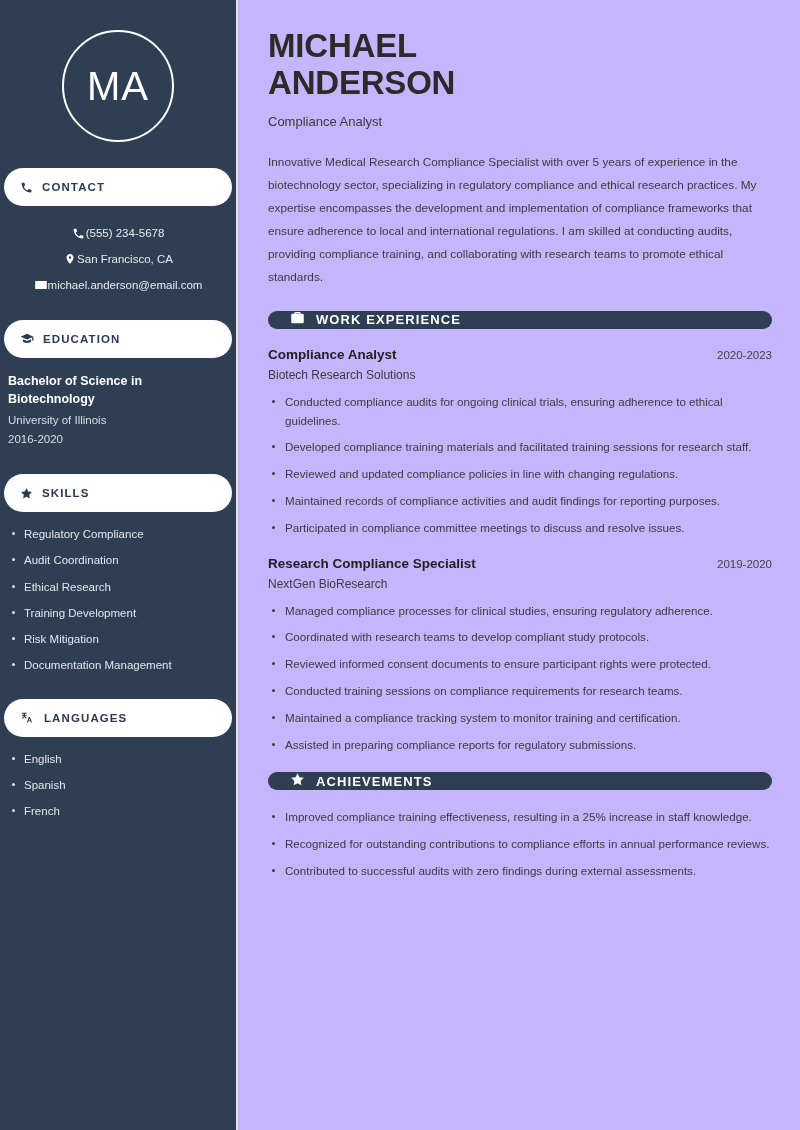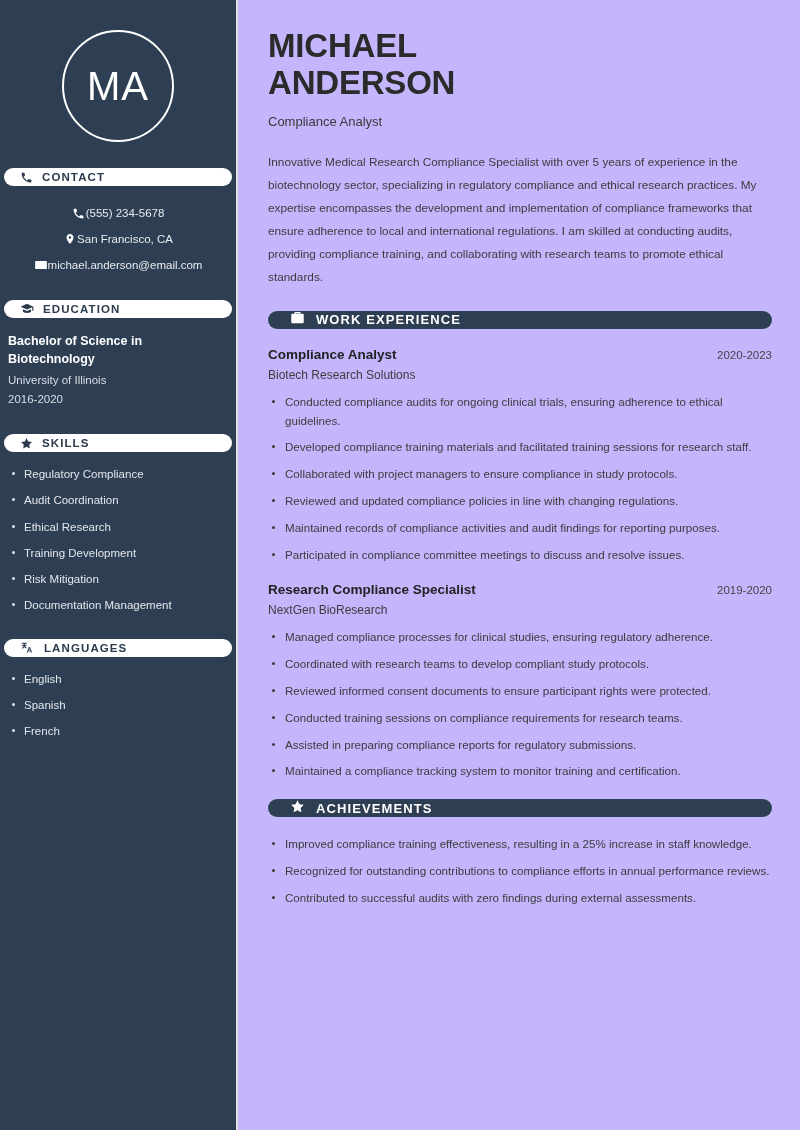--- a/index.html
+++ b/index.html
@@ -51,21 +51,21 @@
     font-size: 40px;
     font-weight: 400;
     letter-spacing: 1px;
     color: #ffffff;
   }
 
   .pill {
     background: #ffffff;
     color: #2b3a4d;
     border-radius: 999px;
-    height: 18px;
+    height: 38px;
     display: flex;
     align-items: center;
     gap: 9px;
     padding: 0 16px;
     margin-bottom: 14px;
   }
 
   .pill .pill-label {
     font-size: 11.5px;
     font-weight: bold;
@@ -347,40 +347,39 @@
 
     <div class="job">
       <div class="job-head">
         <span class="job-role">Compliance Analyst</span>
         <span class="job-dates">2020-2023</span>
       </div>
       <div class="job-company">Biotech Research Solutions</div>
       <div class="main-bullets">
         <div class="main-bullet">Conducted compliance audits for ongoing clinical trials, ensuring adherence to ethical guidelines.</div>
         <div class="main-bullet">Developed compliance training materials and facilitated training sessions for research staff.</div>
-        <div class="main-bullet">Collaborated with project managers to ensure compliance in study protocols.</div>
         <div class="main-bullet">Reviewed and updated compliance policies in line with changing regulations.</div>
         <div class="main-bullet">Maintained records of compliance activities and audit findings for reporting purposes.</div>
         <div class="main-bullet">Participated in compliance committee meetings to discuss and resolve issues.</div>
       </div>
     </div>
 
     <div class="job">
       <div class="job-head">
         <span class="job-role">Research Compliance Specialist</span>
         <span class="job-dates">2019-2020</span>
       </div>
       <div class="job-company">NextGen BioResearch</div>
       <div class="main-bullets">
         <div class="main-bullet">Managed compliance processes for clinical studies, ensuring regulatory adherence.</div>
         <div class="main-bullet">Coordinated with research teams to develop compliant study protocols.</div>
         <div class="main-bullet">Reviewed informed consent documents to ensure participant rights were protected.</div>
         <div class="main-bullet">Conducted training sessions on compliance requirements for research teams.</div>
+        <div class="main-bullet">Maintained a compliance tracking system to monitor training and certification.</div>
         <div class="main-bullet">Assisted in preparing compliance reports for regulatory submissions.</div>
-        <div class="main-bullet">Maintained a compliance tracking system to monitor training and certification.</div>
       </div>
     </div>
 
     <div class="section-bar">
       <span class="icon">
         <svg width="15" height="15" viewBox="0 0 24 24" fill="#ffffff">
           <path d="M12 2l3.1 6.3 6.9 1-5 4.9 1.2 6.9L12 17.8 5.8 21.1 7 14.2 2 9.3l6.9-1L12 2z"></path>
         </svg>
       </span>
       <span class="bar-label">ACHIEVEMENTS</span>

